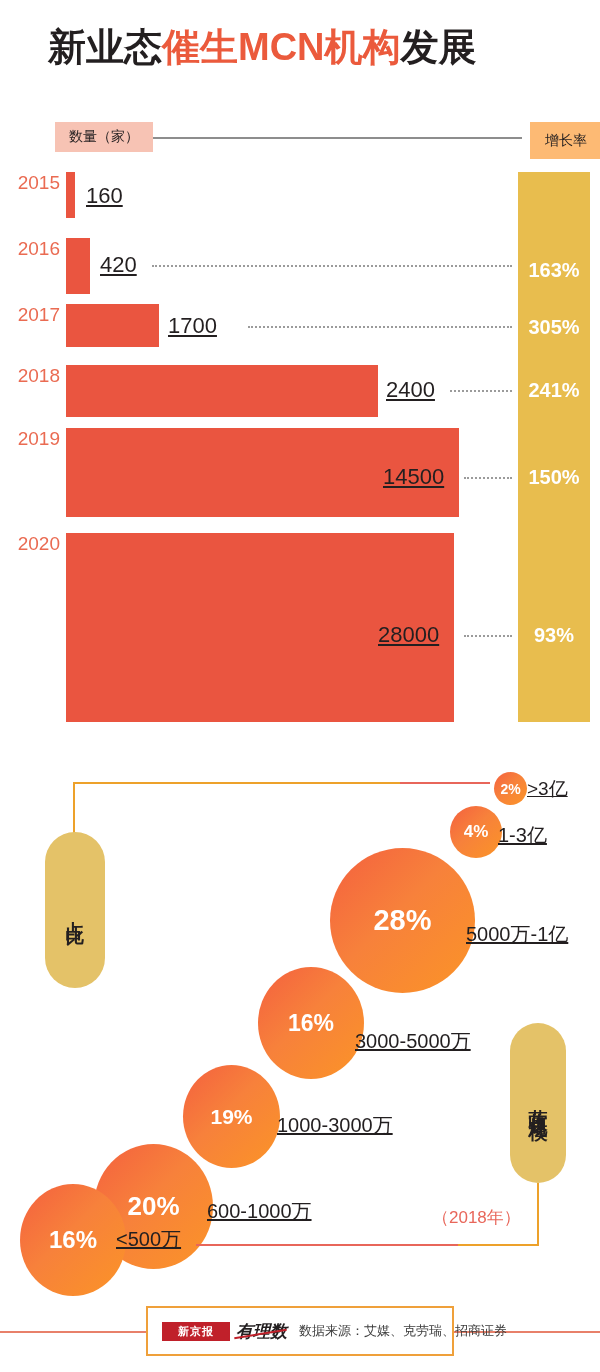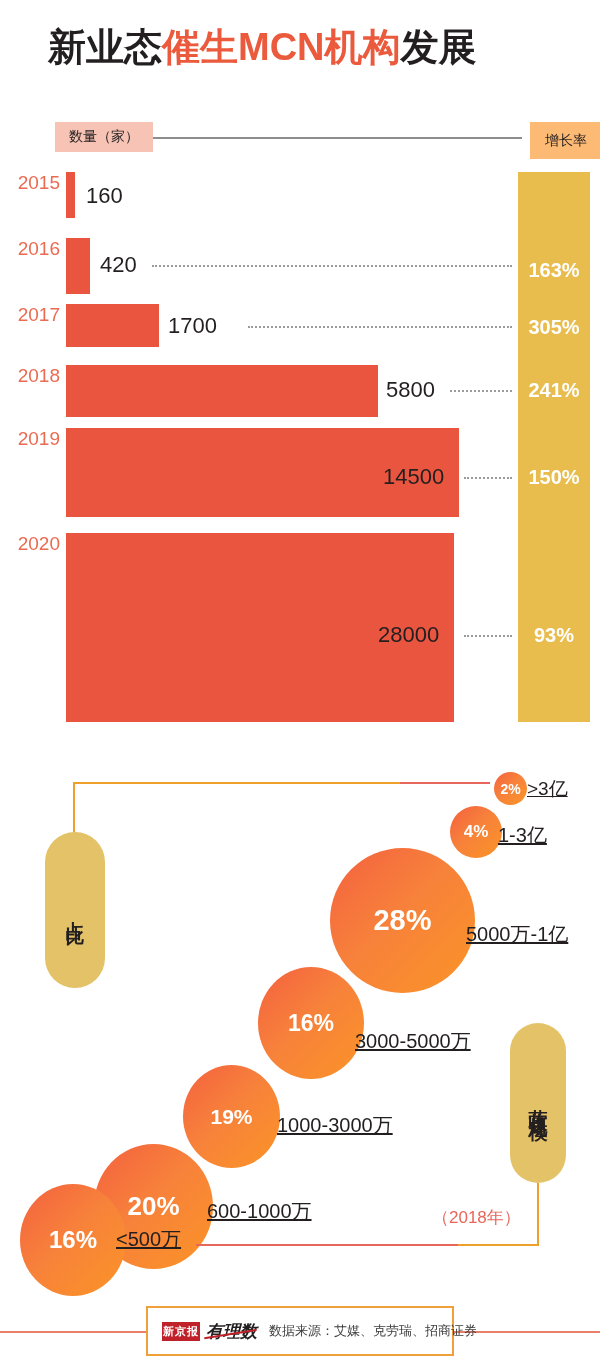--- a/index.html
+++ b/index.html
@@ -44,20 +44,21 @@
 
   
   .year-lbl{
     position:absolute; color:#ea6b52; font-size:19px; text-align:right;
     width:54px; left:6px;
   }
   .bar{position:absolute; left:66px; background:#ea5540;}
   .bar-val{
     position:absolute; color:#231f20; font-size:22px; white-space:nowrap;
     transform:translateY(-50%);
+    text-decoration:underline;
   }
   .leader{
     position:absolute; height:0; border-top:2px dotted #9b9b9b;
   }
 
   
   .bubble{
     position:absolute; border-radius:50%;
     background:linear-gradient(135deg,#f4603f 0%,#f7813b 45%,#fb9427 100%);
     display:flex; align-items:center; justify-content:center;
@@ -86,21 +87,21 @@
   
   #foot-rule-l{left:0; top:1331px; width:146px; height:2px; background:#e8806a;}
   #foot-rule-r{left:454px; top:1331px; width:146px; height:2px; background:#e8806a;}
   #foot-box{
     left:146px; top:1306px; width:308px; height:50px;
     border:2px solid #efa03a; background:#ffffff;
     display:flex; align-items:center; box-sizing:border-box;
   }
   #foot-badge{
     margin-left:14px; background:#c0202a; color:#ffffff;
-    font-size:11px; font-weight:bold; padding:2px 1px; letter-spacing:1px;
+    font-size:11px; font-weight:bold; padding:2px 16px; letter-spacing:1px;
     white-space:nowrap;
   }
   #foot-logo{
     margin-left:6px; font-size:17px; font-weight:bold; font-style:italic;
     color:#231f20; white-space:nowrap; position:relative;
   }
   #foot-logo::after{
     content:""; position:absolute; left:-2px; top:58%; width:104%; height:2px;
     background:#c0202a; transform:rotate(-9deg);
   }
@@ -136,21 +137,21 @@
 <div class="abs bar-val" style="left:100px;top:265px">420</div>
 <div class="abs leader" style="left:152px;top:265px;width:360px"></div>
 
 <div class="abs year-lbl" style="top:304px">2017</div>
 <div class="abs bar" style="top:304px;width:93px;height:43px"></div>
 <div class="abs bar-val" style="left:168px;top:326px">1700</div>
 <div class="abs leader" style="left:248px;top:326px;width:264px"></div>
 
 <div class="abs year-lbl" style="top:365px">2018</div>
 <div class="abs bar" style="top:365px;width:312px;height:52px"></div>
-<div class="abs bar-val" style="left:386px;top:390px">5800</div>
+<div class="abs bar-val" style="left:386px;top:390px">2400</div>
 <div class="abs leader" style="left:450px;top:390px;width:62px"></div>
 
 <div class="abs year-lbl" style="top:428px">2019</div>
 <div class="abs bar" style="top:428px;width:393px;height:89px"></div>
 <div class="abs bar-val" style="left:383px;top:477px">14500</div>
 <div class="abs leader" style="left:464px;top:477px;width:48px"></div>
 
 <div class="abs year-lbl" style="top:533px">2020</div>
 <div class="abs bar" style="top:533px;width:388px;height:189px"></div>
 <div class="abs bar-val" style="left:378px;top:635px">28000</div>

